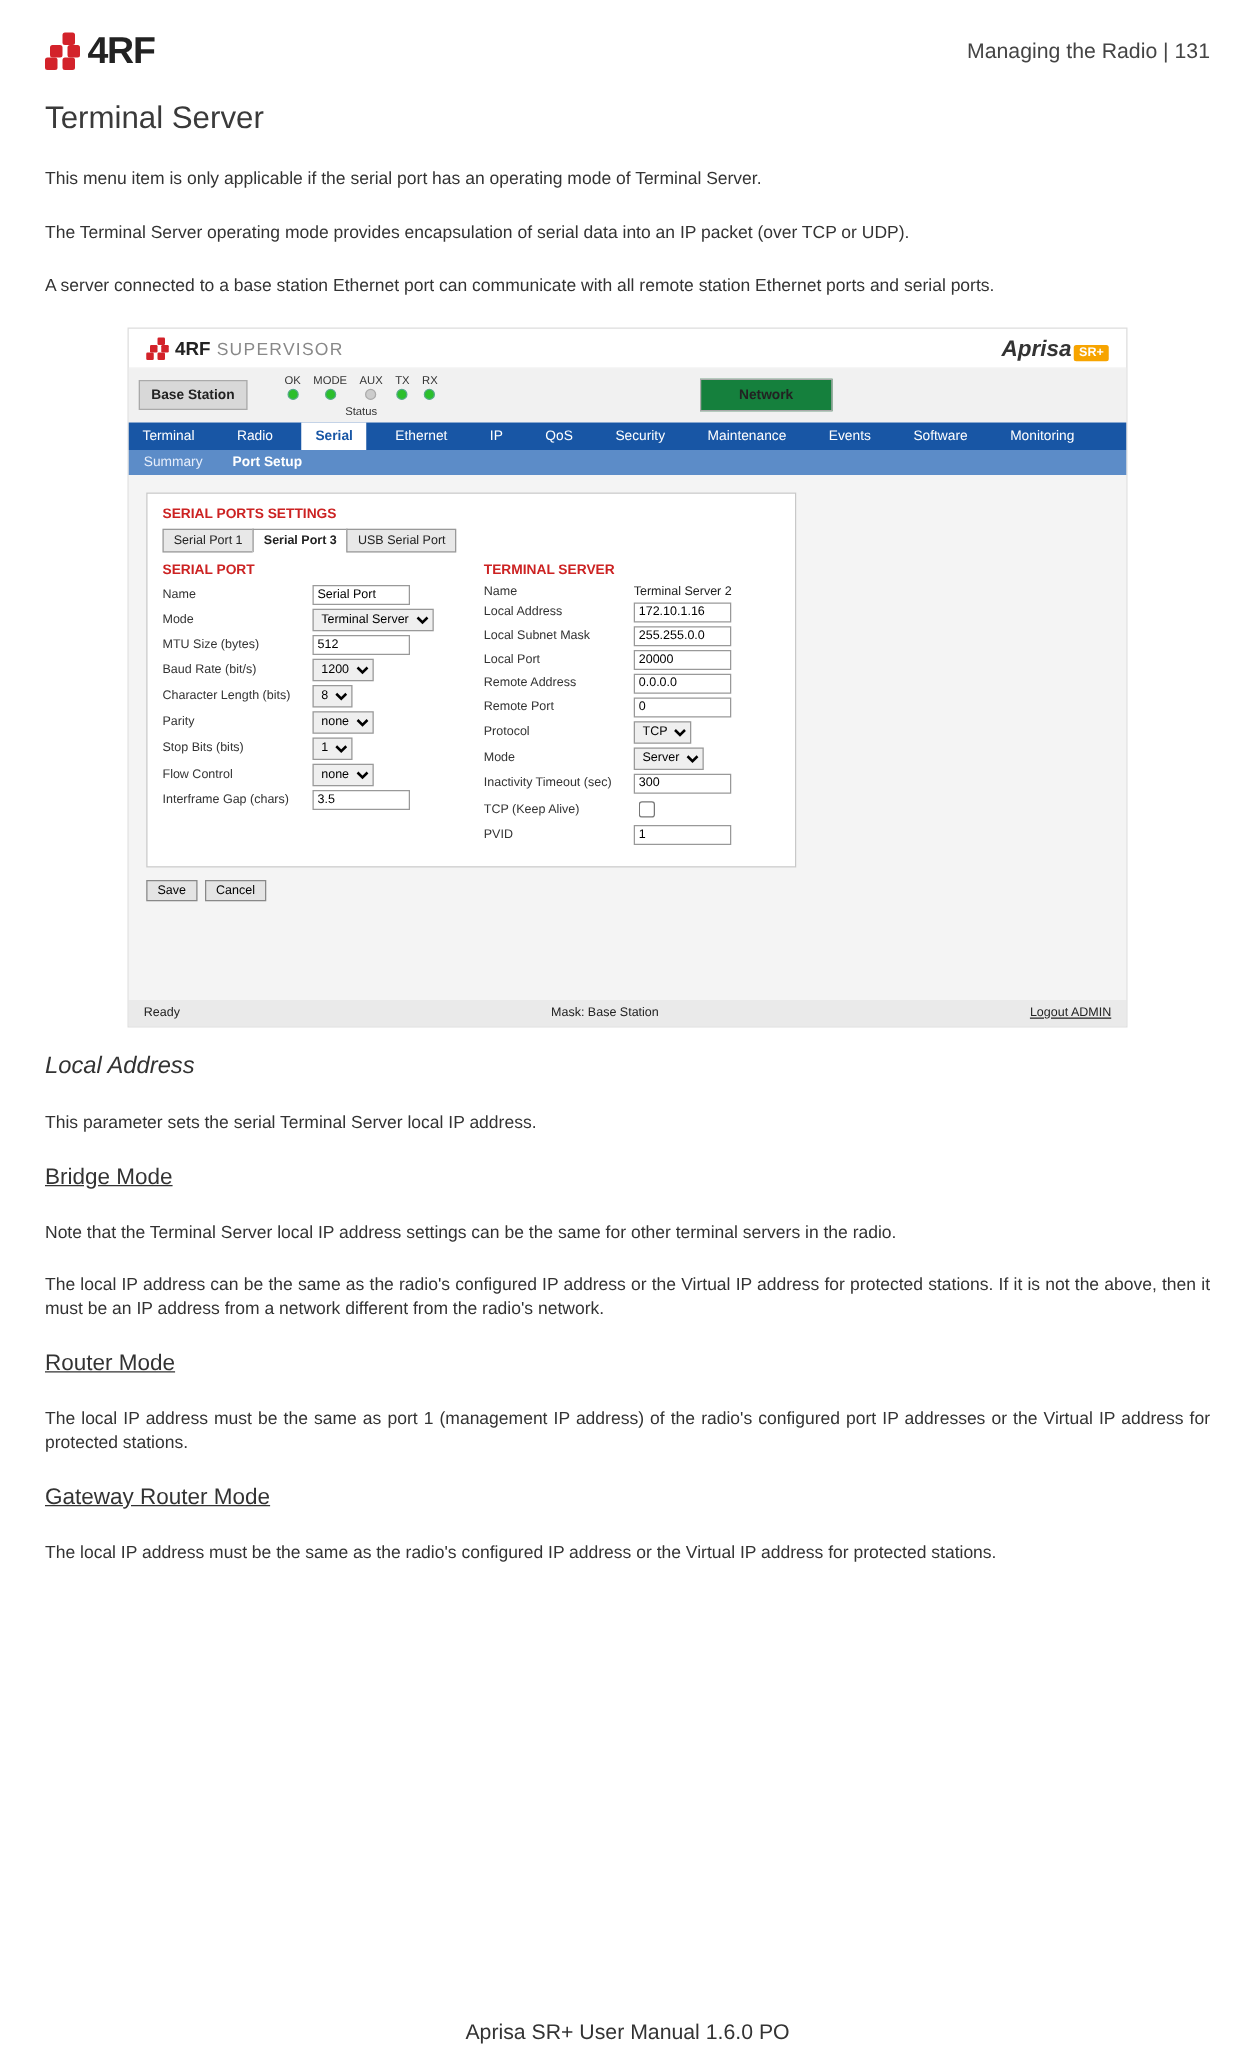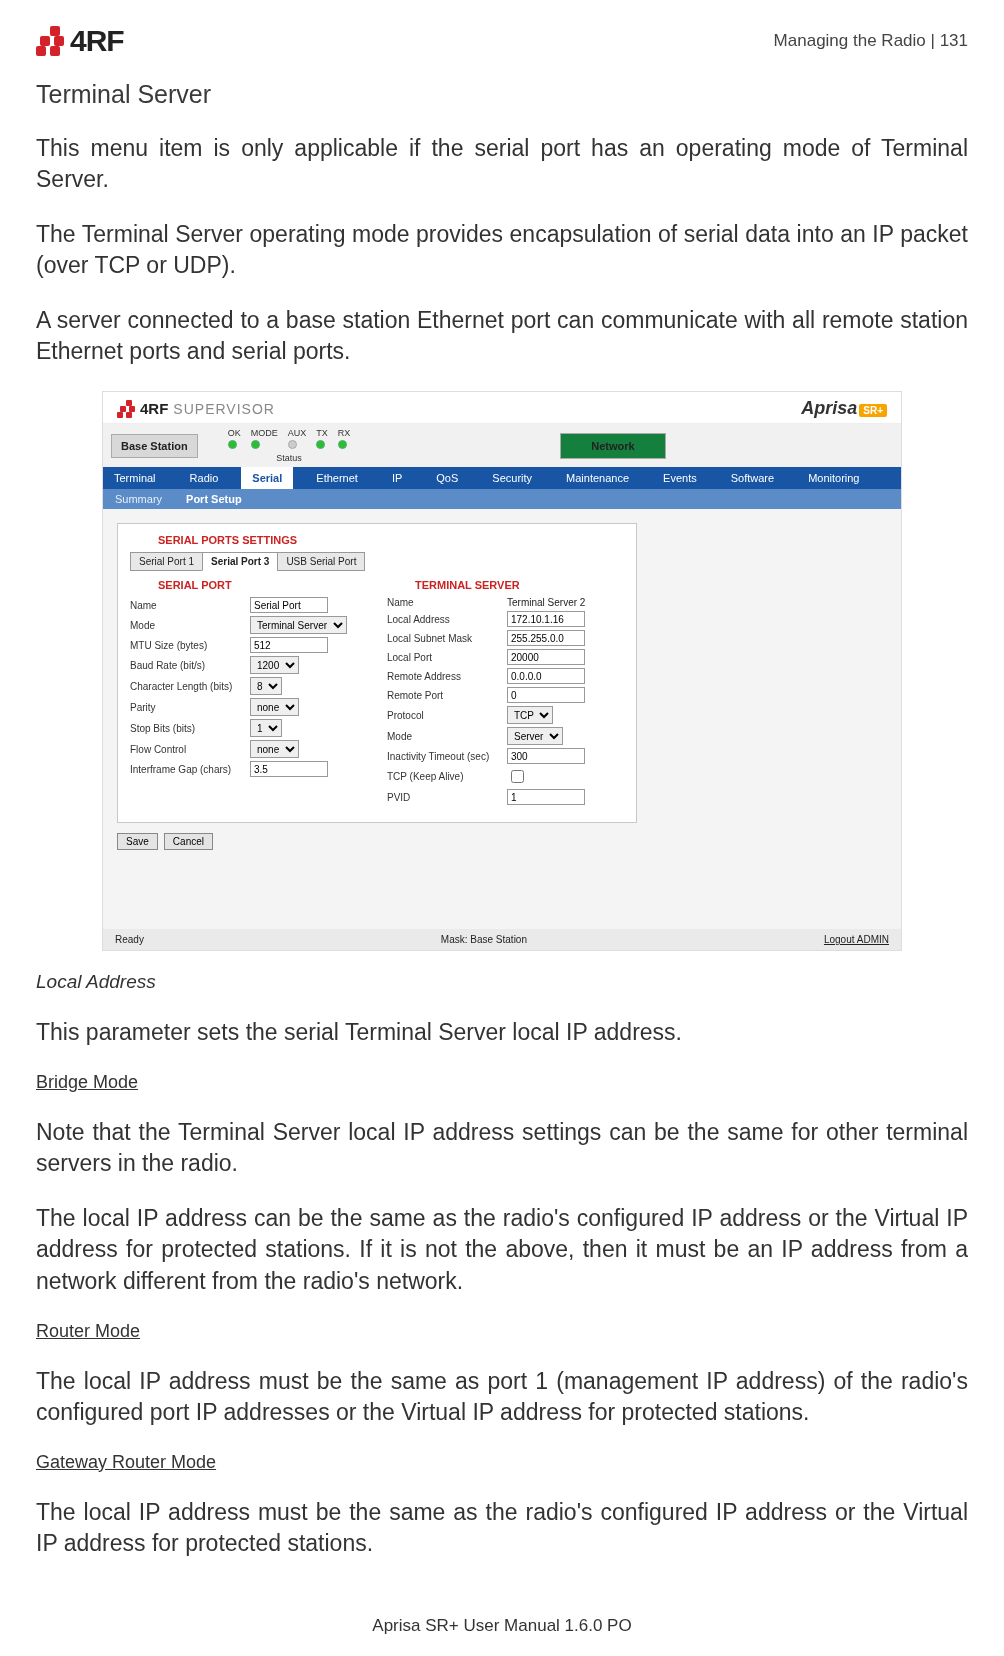--- a/index.html
+++ b/index.html
@@ -52,21 +52,21 @@
     font-size: 17px;
     color: #444;
   }
   h1.section-title {
     font-size: 25px;
     font-weight: normal;
     color: #3a3a3a;
     margin: 14px 0 12px 0;
   }
   p.body {
-    font-size: 23px;
+    font-size: 14px;
     color: #333;
     margin: 24px 0;
     line-height: 1.35;
     text-align: justify;
   }
   h2.subheading-italic {
     font-size: 19px;
     font-style: italic;
     font-weight: normal;
     margin: 18px 0 8px 0;
@@ -118,21 +118,21 @@
 
   .status-row {
     display:flex; align-items:center; gap:30px;
     background:#f1f1f1;
     padding:4px 8px;
   }
   .bs-btn {
     background:#d8d8d8; border:1px solid #aaa; padding:5px 9px; font-weight:bold; font-size:11px;
   }
   .leds { display:flex; gap:10px; align-items:flex-end; font-size:9px; color:#333; }
-  .led-col { }
+  .led-col { text-align:center; }
   .led-col .lbl { display:block; margin-bottom:2px; }
   .led { width:9px; height:9px; background:#2bbf2b; border-radius:50%; display:inline-block; border:1px solid #5a8; }
   .status-lbl { font-size:9px; color:#333; margin-top:2px; text-align:center; width:100%; }
   .net-btn { margin-left:180px; background:#15803d; border:1px solid #aaa; padding:6px 30px; font-weight:bold; font-size:11px; }
 
   .nav-main { background:#1856a5; color:#fff; display:flex;gap:12px; }
   .nav-main span { padding:5px 11px; font-size:11px; }
   .nav-main span.active { background:#fff; color:#1856a5; font-weight:bold; }
   .nav-sub { background:#5c8cc8; color:#e6eefb; display:flex; }
   .nav-sub span { padding:4px 12px; font-size:11px; }
@@ -142,21 +142,21 @@
     background:#f4f4f4;
     padding:14px;
     min-height:420px;
   }
   .form-card {
     background:#fff;
     border:1px solid #c8c8c8;
     width:520px;
     padding:10px 12px 14px 12px;
   }
-  .red-title { color:#c22; font-weight:bold; font-size:11px; margin-bottom:6px;margin-left:28px; }
+  .red-title { color:#c22; font-weight:bold; font-size:11px; margin-bottom:6px; }
   .port-tabs { display:flex; margin-bottom:8px; }
   .port-tabs .pt {
     border:1px solid #999; padding:3px 8px; font-size:10px; background:#e8e8e8; margin-right:-1px;
   }
   .port-tabs .pt.active { background:#fff; font-weight:bold; border-bottom:1px solid #fff; }
   .two-col { display:flex; gap:20px; }
   .col { flex:1; }
   .field-row { display:flex; align-items:center; margin:3px 0; font-size:10px;gap:15px; }
   .field-row .flabel { width:105px; color:#333; }
   .field-row input[type=text] {

